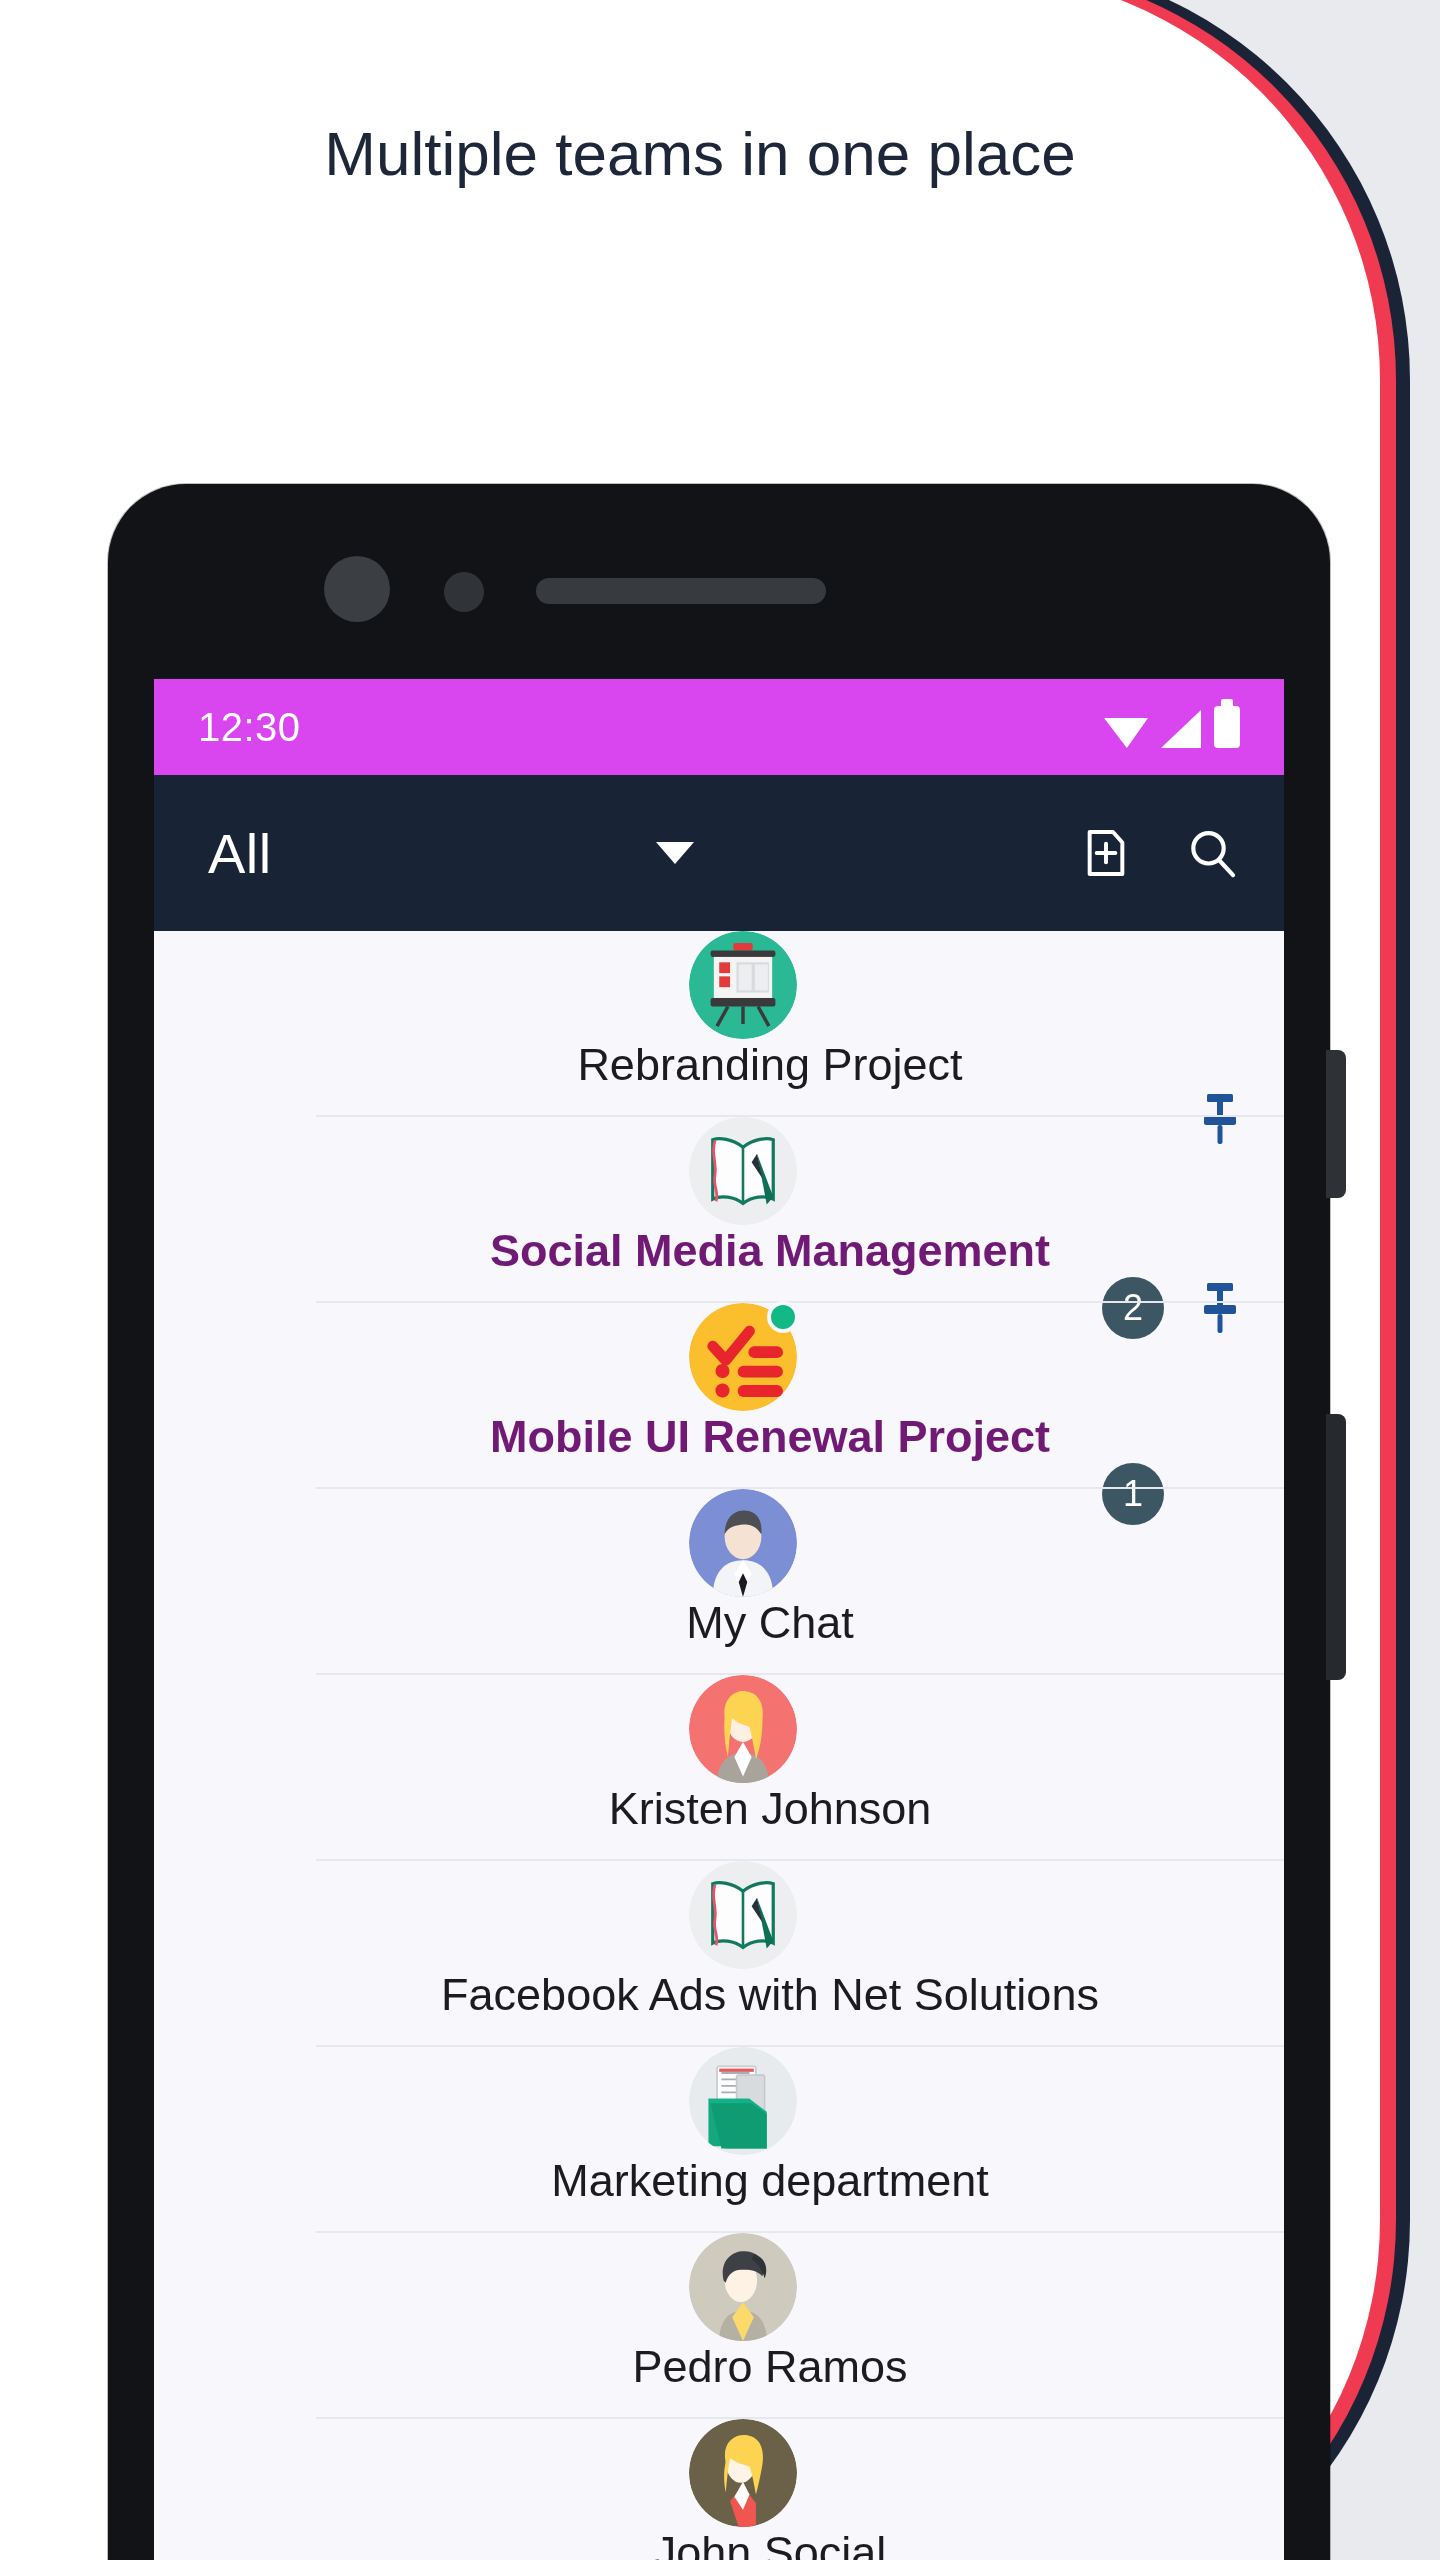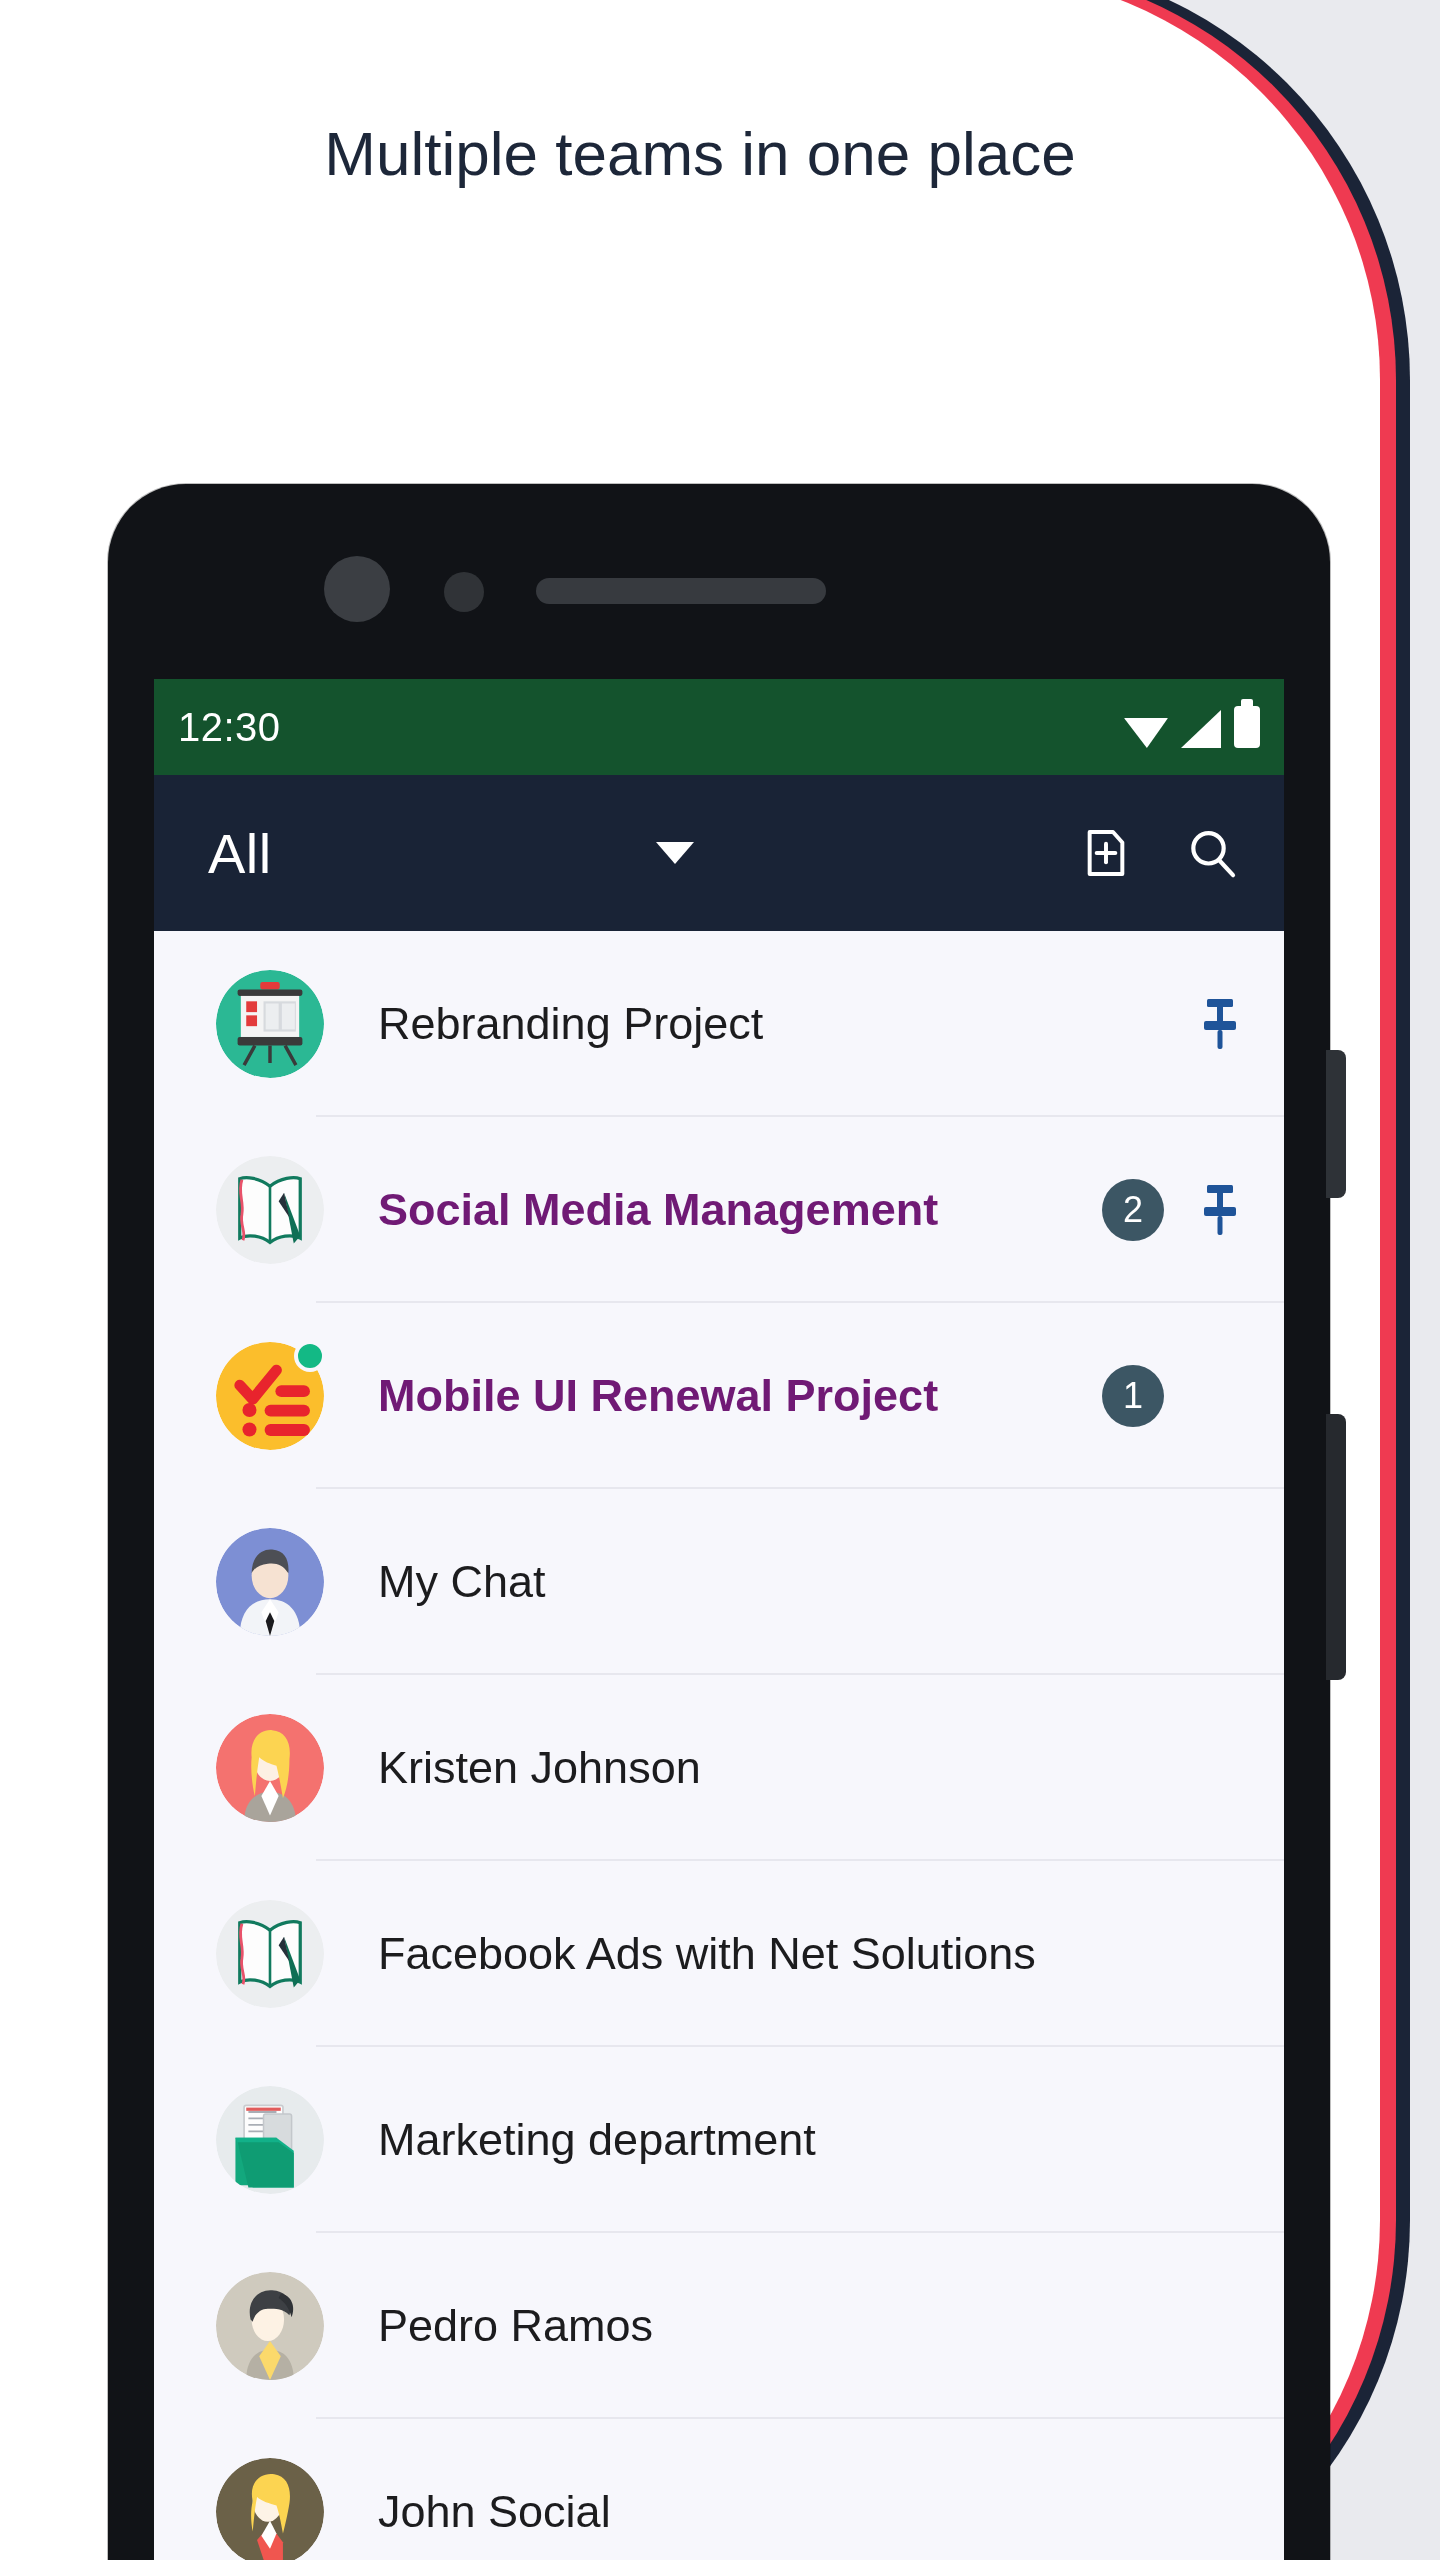--- a/index.html
+++ b/index.html
@@ -112,23 +112,23 @@
     position:absolute;
     left:46px; top:195px;
     width:1130px; height:1955px;
     background:#f7f7fc;
     overflow:hidden;
   }
 
   
   .statusbar {
     height:96px;
-    background:#14532d;
+    background:#d946ef;
     display:flex; align-items:center;
-    padding:0 24px;
+    padding:0 44px;
     color:#ffffff;
   }
   .clock { font-size:40px; letter-spacing:.5px; }
   .status-icons {
     margin-left:auto;
     display:flex; align-items:flex-end; gap:13px;
   }
   .ic-wifi {
     width:44px; height:34px;
     background:#fff;
@@ -173,22 +173,23 @@
     display:flex; align-items:center; gap:50px;
   }
   .ic-newchat { width:56px; height:56px; }
   .ic-search  { width:56px; height:56px; }
 
   
   .chatlist { background:#f7f7fc; }
   .row {
     height:186px;
     display:flex; align-items:center;
-    padding-left:62px;
+    padding-left:48px;
     position:relative;
+    flex-direction:column;
   }
   .row .divider {
     position:absolute; left:162px; right:0; bottom:0;
     height:2px; background:#e7e7ee;
   }
   .avatar {
     width:108px; height:108px;
     border-radius:50%;
     flex:0 0 108px;
     position:relative;

